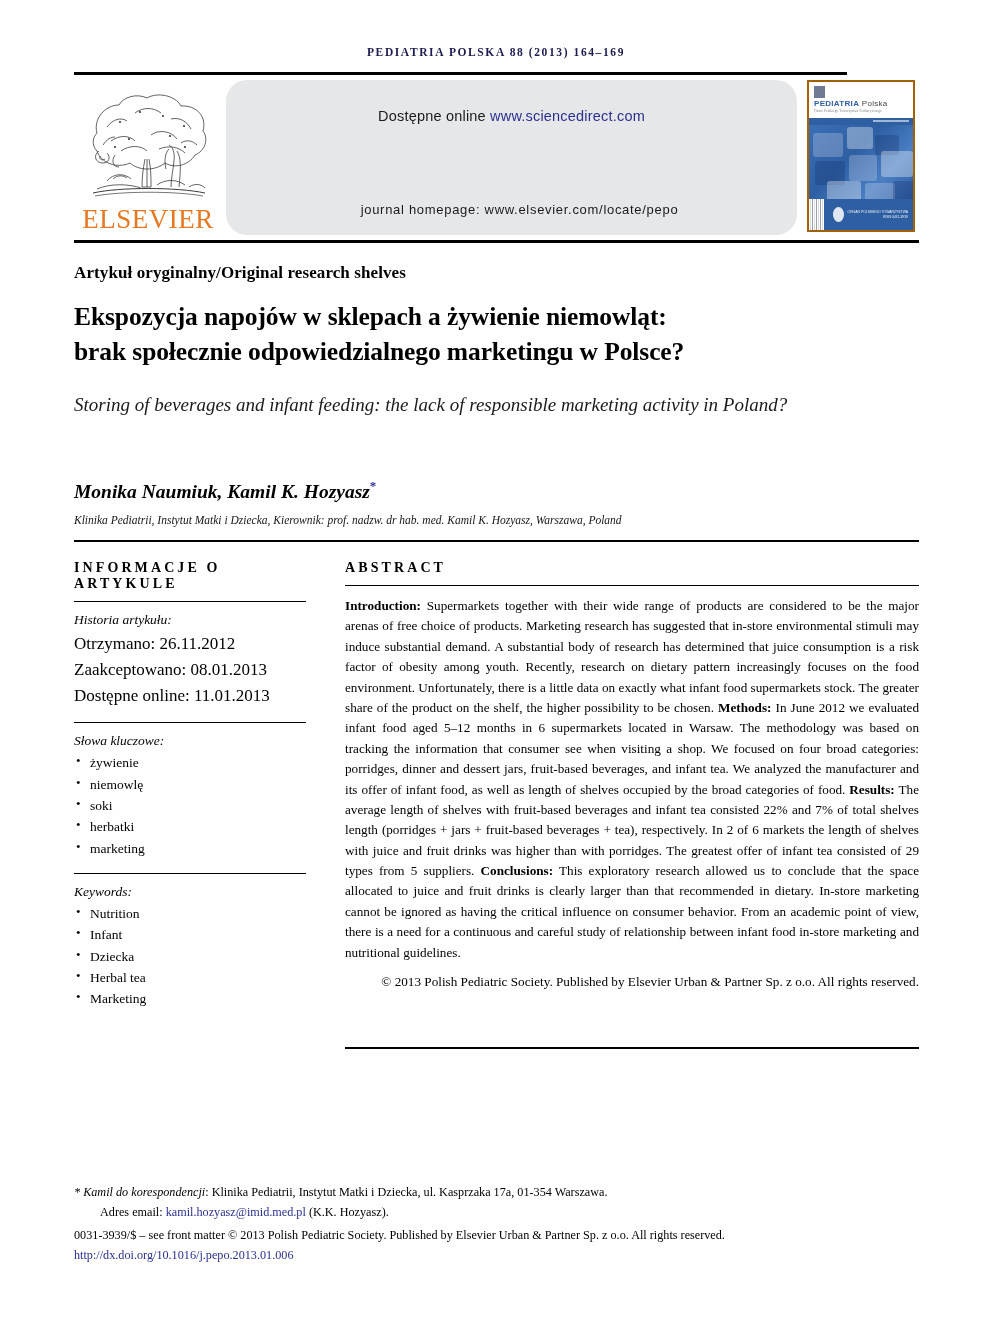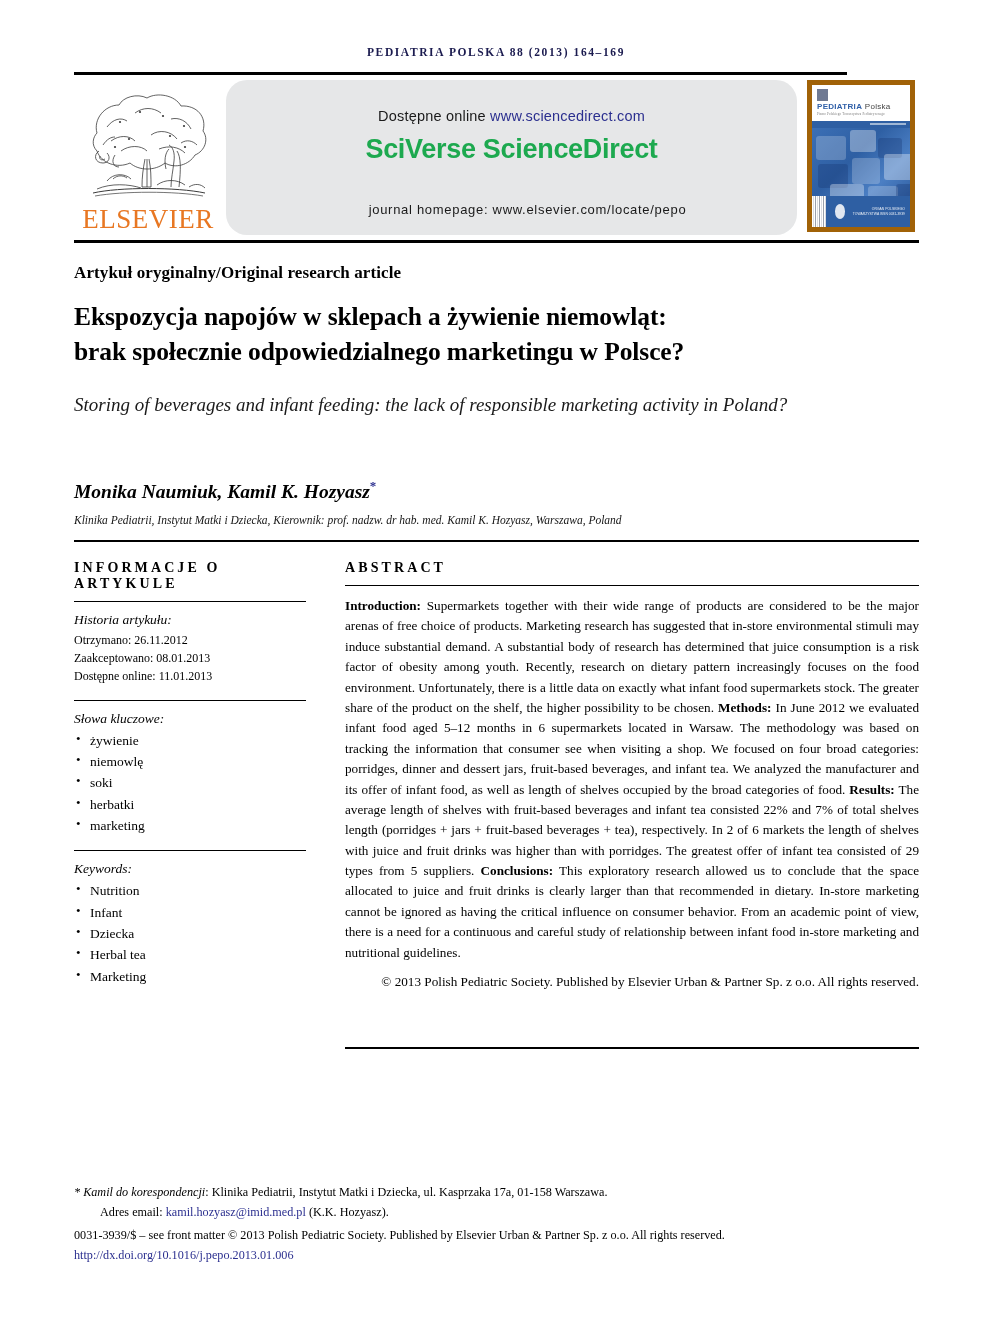--- a/index.html
+++ b/index.html
@@ -102,39 +102,39 @@
     font-family: "Liberation Sans", sans-serif;
     font-weight: bold;
     font-size: 27px;
     color: #1DA94F;
     margin-top: 10px;
     letter-spacing: -0.3px;
   }
   .sd-homepage {
     position: absolute;
     bottom: 18px;
-    left: 16px;
+    left: 8px;
     width: 100%;
     text-align: center;
     font-family: "Liberation Sans", sans-serif;
     font-size: 13px;
     letter-spacing: 0.7px;
     color: #1a1a1a;
   }
   .cover-block {
     flex: 0 0 112px;
     width: 112px;
     margin-left: 10px;
     display: flex;
     align-items: flex-start;
   }
   .cover {
     width: 108px;
     height: 152px;
-    border: 5px solid #a16207;
+    border: 2px solid #a16207;
     background: #ffffff;
     position: relative;
     overflow: hidden;
     box-sizing: border-box;
   }
   .cover-head {
     height: 36px;
     background: #ffffff;
     padding: 4px 5px 0 5px;
     box-sizing: border-box;
@@ -311,21 +311,21 @@
     margin: 0 0 10px 0;
   }
   .hr-thin.wide { width: 100%; }
 
   .hist-title {
     font-size: 13.5px;
     font-style: italic;
     margin-bottom: 3px;
   }
   .hist-line {
-    font-size: 12px;
+    font-size: 17px;
     line-height: 1.52;
   }
   .kw-block { margin-top: 14px; }
   .kw-title {
     font-size: 13.5px;
     font-style: italic;
     margin-bottom: 3px;
   }
   ul.kw {
     list-style: none;
@@ -457,21 +457,20 @@
           </g>
         </svg>
         <div class="elsevier-word">ELSEVIER</div>
       </div>
 
       <div class="sd-banner">
         <div class="sd-available">
           <span>Dostępne online</span>
           <span class="url">www.sciencedirect.com</span>
         </div>
-        <div class="sd-logo">SciVerse ScienceDirect</div>
         <div class="sd-homepage">journal homepage: www.elsevier.com/locate/pepo</div>
       </div>
 
       <div class="cover-block">
         <div class="cover">
           <div class="cover-head">
             <div class="cover-emblem"></div>
             <div class="cover-title">
               <span class="ped">PEDIATRIA</span>
               <span class="pol">Polska</span>
@@ -497,21 +496,21 @@
 ISSN 0031-3939</div>
           </div>
         </div>
       </div>
 
     </div>
 
     <div class="rule-bottom"></div>
   </div>
 
-  <div class="article-type">Artykuł oryginalny/Original research article</div>
+  <div class="article-type">Artykuł oryginalny/Original research shelves</div>
 
   <h1 class="title-pl" style="margin:0;">
     <span>Ekspozycja napojów w sklepach a żywienie niemowląt:</span><br>
     <span>brak społecznie odpowiedzialnego marketingu w Polsce?</span>
   </h1>
 
   <div class="title-en">Storing of beverages and infant feeding: the lack of responsible marketing activity in Poland?</div>
 
   <div class="authors">
     <span>Monika Naumiuk, Kamil K. Hozyasz</span><span class="star">*</span>
@@ -560,19 +559,19 @@
     <div class="hr-thin wide"></div>
 
     <div class="abstract-body"><b>Introduction:</b><span> Supermarkets together with their wide range of products are considered to be the major arenas of free choice of products. Marketing research has suggested that in-store environmental stimuli may induce substantial demand. A substantial body of research has determined that juice consumption is a risk factor of obesity among youth. Recently, research on dietary pattern increasingly focuses on the food environment. Unfortunately, there is a little data on exactly what infant food supermarkets stock. The greater share of the product on the shelf, the higher possibility to be chosen. </span><b>Methods:</b><span> In June 2012 we evaluated infant food aged 5–12 months in 6 supermarkets located in Warsaw. The methodology was based on tracking the information that consumer see when visiting a shop. We focused on four broad categories: porridges, dinner and dessert jars, fruit-based beverages, and infant tea. We analyzed the manufacturer and its offer of infant food, as well as length of shelves occupied by the broad categories of food. </span><b>Results:</b><span> The average length of shelves with fruit-based beverages and infant tea consisted 22% and 7% of total shelves length (porridges + jars + fruit-based beverages + tea), respectively. In 2 of 6 markets the length of shelves with juice and fruit drinks was higher than with porridges. The greatest offer of infant tea consisted of 29 types from 5 suppliers. </span><b>Conclusions:</b><span> This exploratory research allowed us to conclude that the space allocated to juice and fruit drinks is clearly larger than that recommended in dietary. In-store marketing cannot be ignored as having the critical influence on consumer behavior. From an academic point of view, there is a need for a continuous and careful study of relationship between infant food in-store marketing and nutritional guidelines.</span></div>
 
     <div class="copyright">© 2013 Polish Pediatric Society. Published by Elsevier Urban &amp; Partner Sp. z o.o. All rights reserved.</div>
   </div>
 
   <div class="rule-abstract-end"></div>
 
   <div class="footer">
-    <div class="corr"><span class="star">*</span> <span class="lbl">Kamil do korespondencji</span><span class="body">: Klinika Pediatrii, Instytut Matki i Dziecka, ul. Kasprzaka 17a, 01-158 Warszawa.</span></div>
+    <div class="corr"><span class="star">*</span> <span class="lbl">Kamil do korespondencji</span><span class="body">: Klinika Pediatrii, Instytut Matki i Dziecka, ul. Kasprzaka 17a, 01-354 Warszawa.</span></div>
     <div class="email-line"><span>Adres email:</span> <span class="link">kamil.hozyasz@imid.med.pl</span> <span>(K.K. Hozyasz).</span></div>
     <div class="frontmatter">0031-3939/$ – see front matter © 2013 Polish Pediatric Society. Published by Elsevier Urban &amp; Partner Sp. z o.o. All rights reserved.</div>
     <div class="doi"><span class="link">http://dx.doi.org/10.1016/j.pepo.2013.01.006</span></div>
   </div>
 
 </div>
 
 </body></html>

